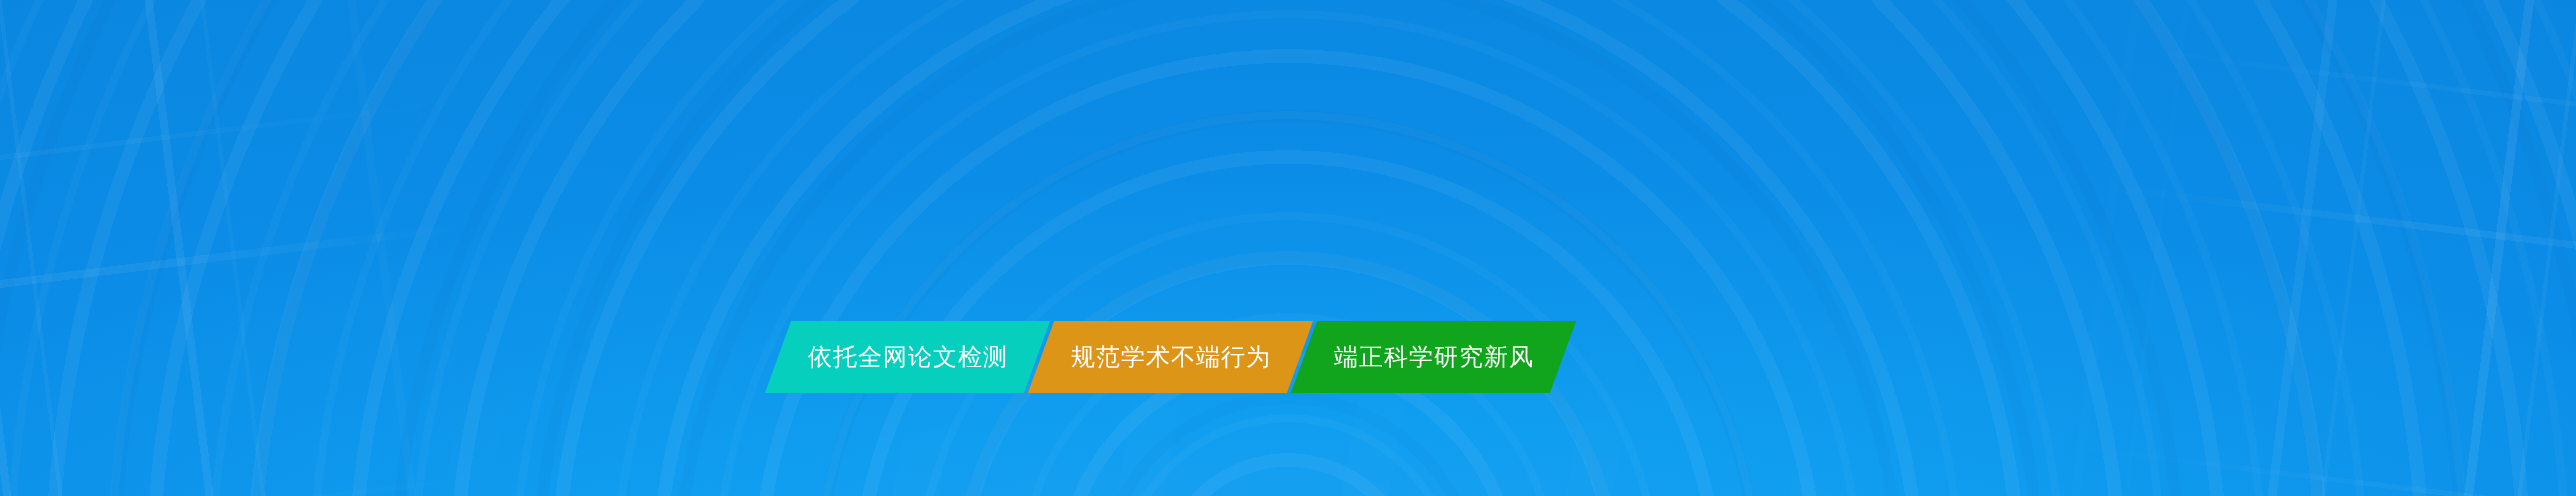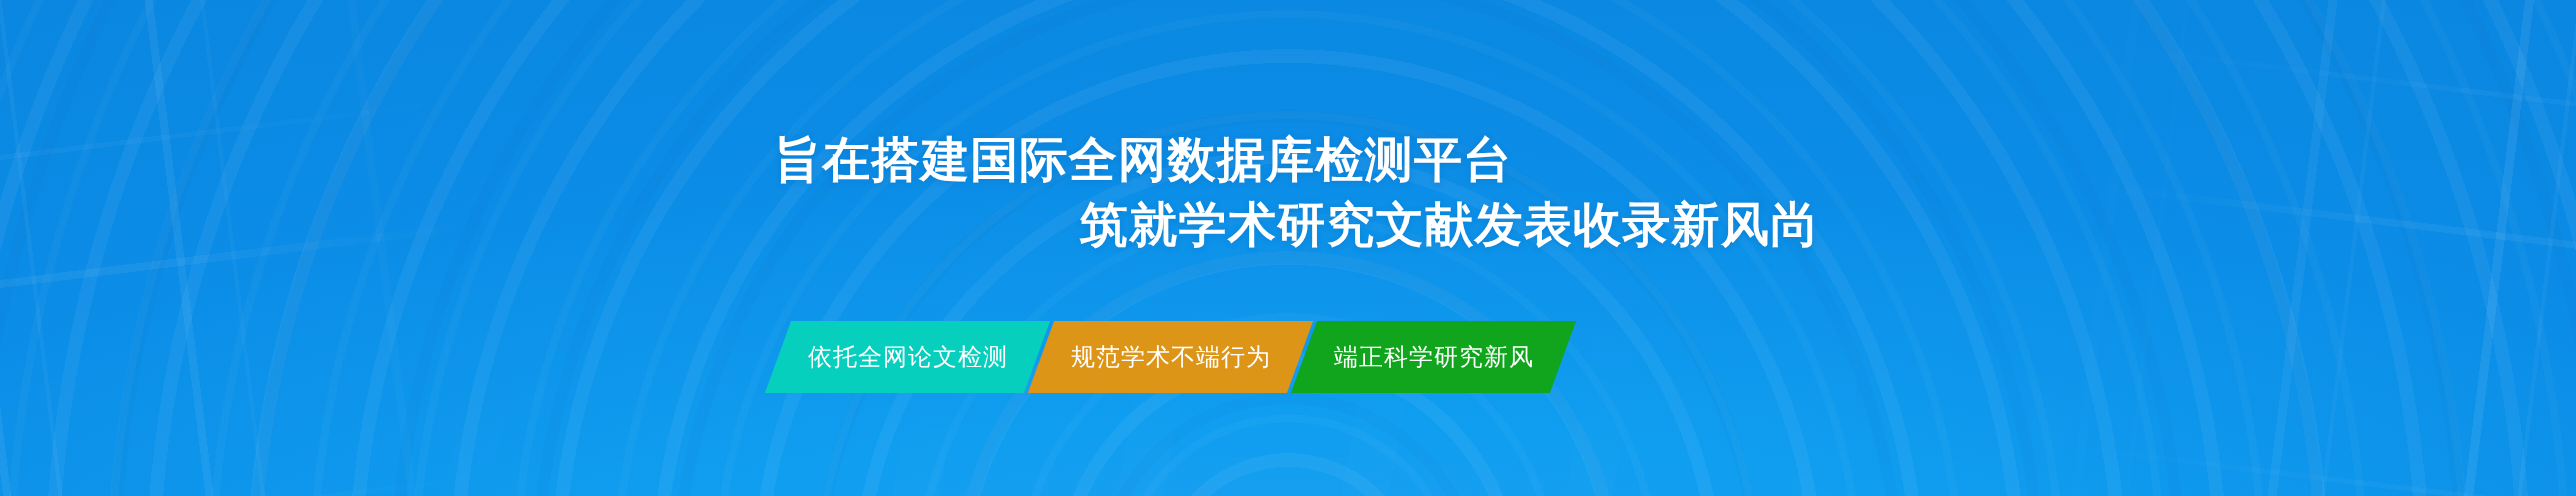--- a/index.html
+++ b/index.html
@@ -165,23 +165,21 @@
 
   <div class="bg-layer bg-base"></div>
   <div class="bg-layer bg-arcs2"></div>
   <div class="bg-layer bg-arcs"></div>
   <div class="bg-layer bg-sweep"></div>
   <div class="grid-left"></div>
   <div class="grid-right"></div>
 
   <div class="content">
 
-    <div class="headline headline-1" style="color: rgb(255, 255, 255);">旨在搭建国际全网数据库检测平台</div>
 
-    <div class="headline headline-2" style="color: rgb(255, 255, 255);">筑就学术研究文献发表收录新风尚</div>
 
     <div class="badges">
 
       <div class="badge badge-1" style="background: rgb(7, 207, 189);">
         <span class="badge-label">依托全网论文检测</span>
       </div>
 
       <div class="badge badge-2" style="background: rgb(221, 149, 24);">
         <span class="badge-label">规范学术不端行为</span>
       </div>

